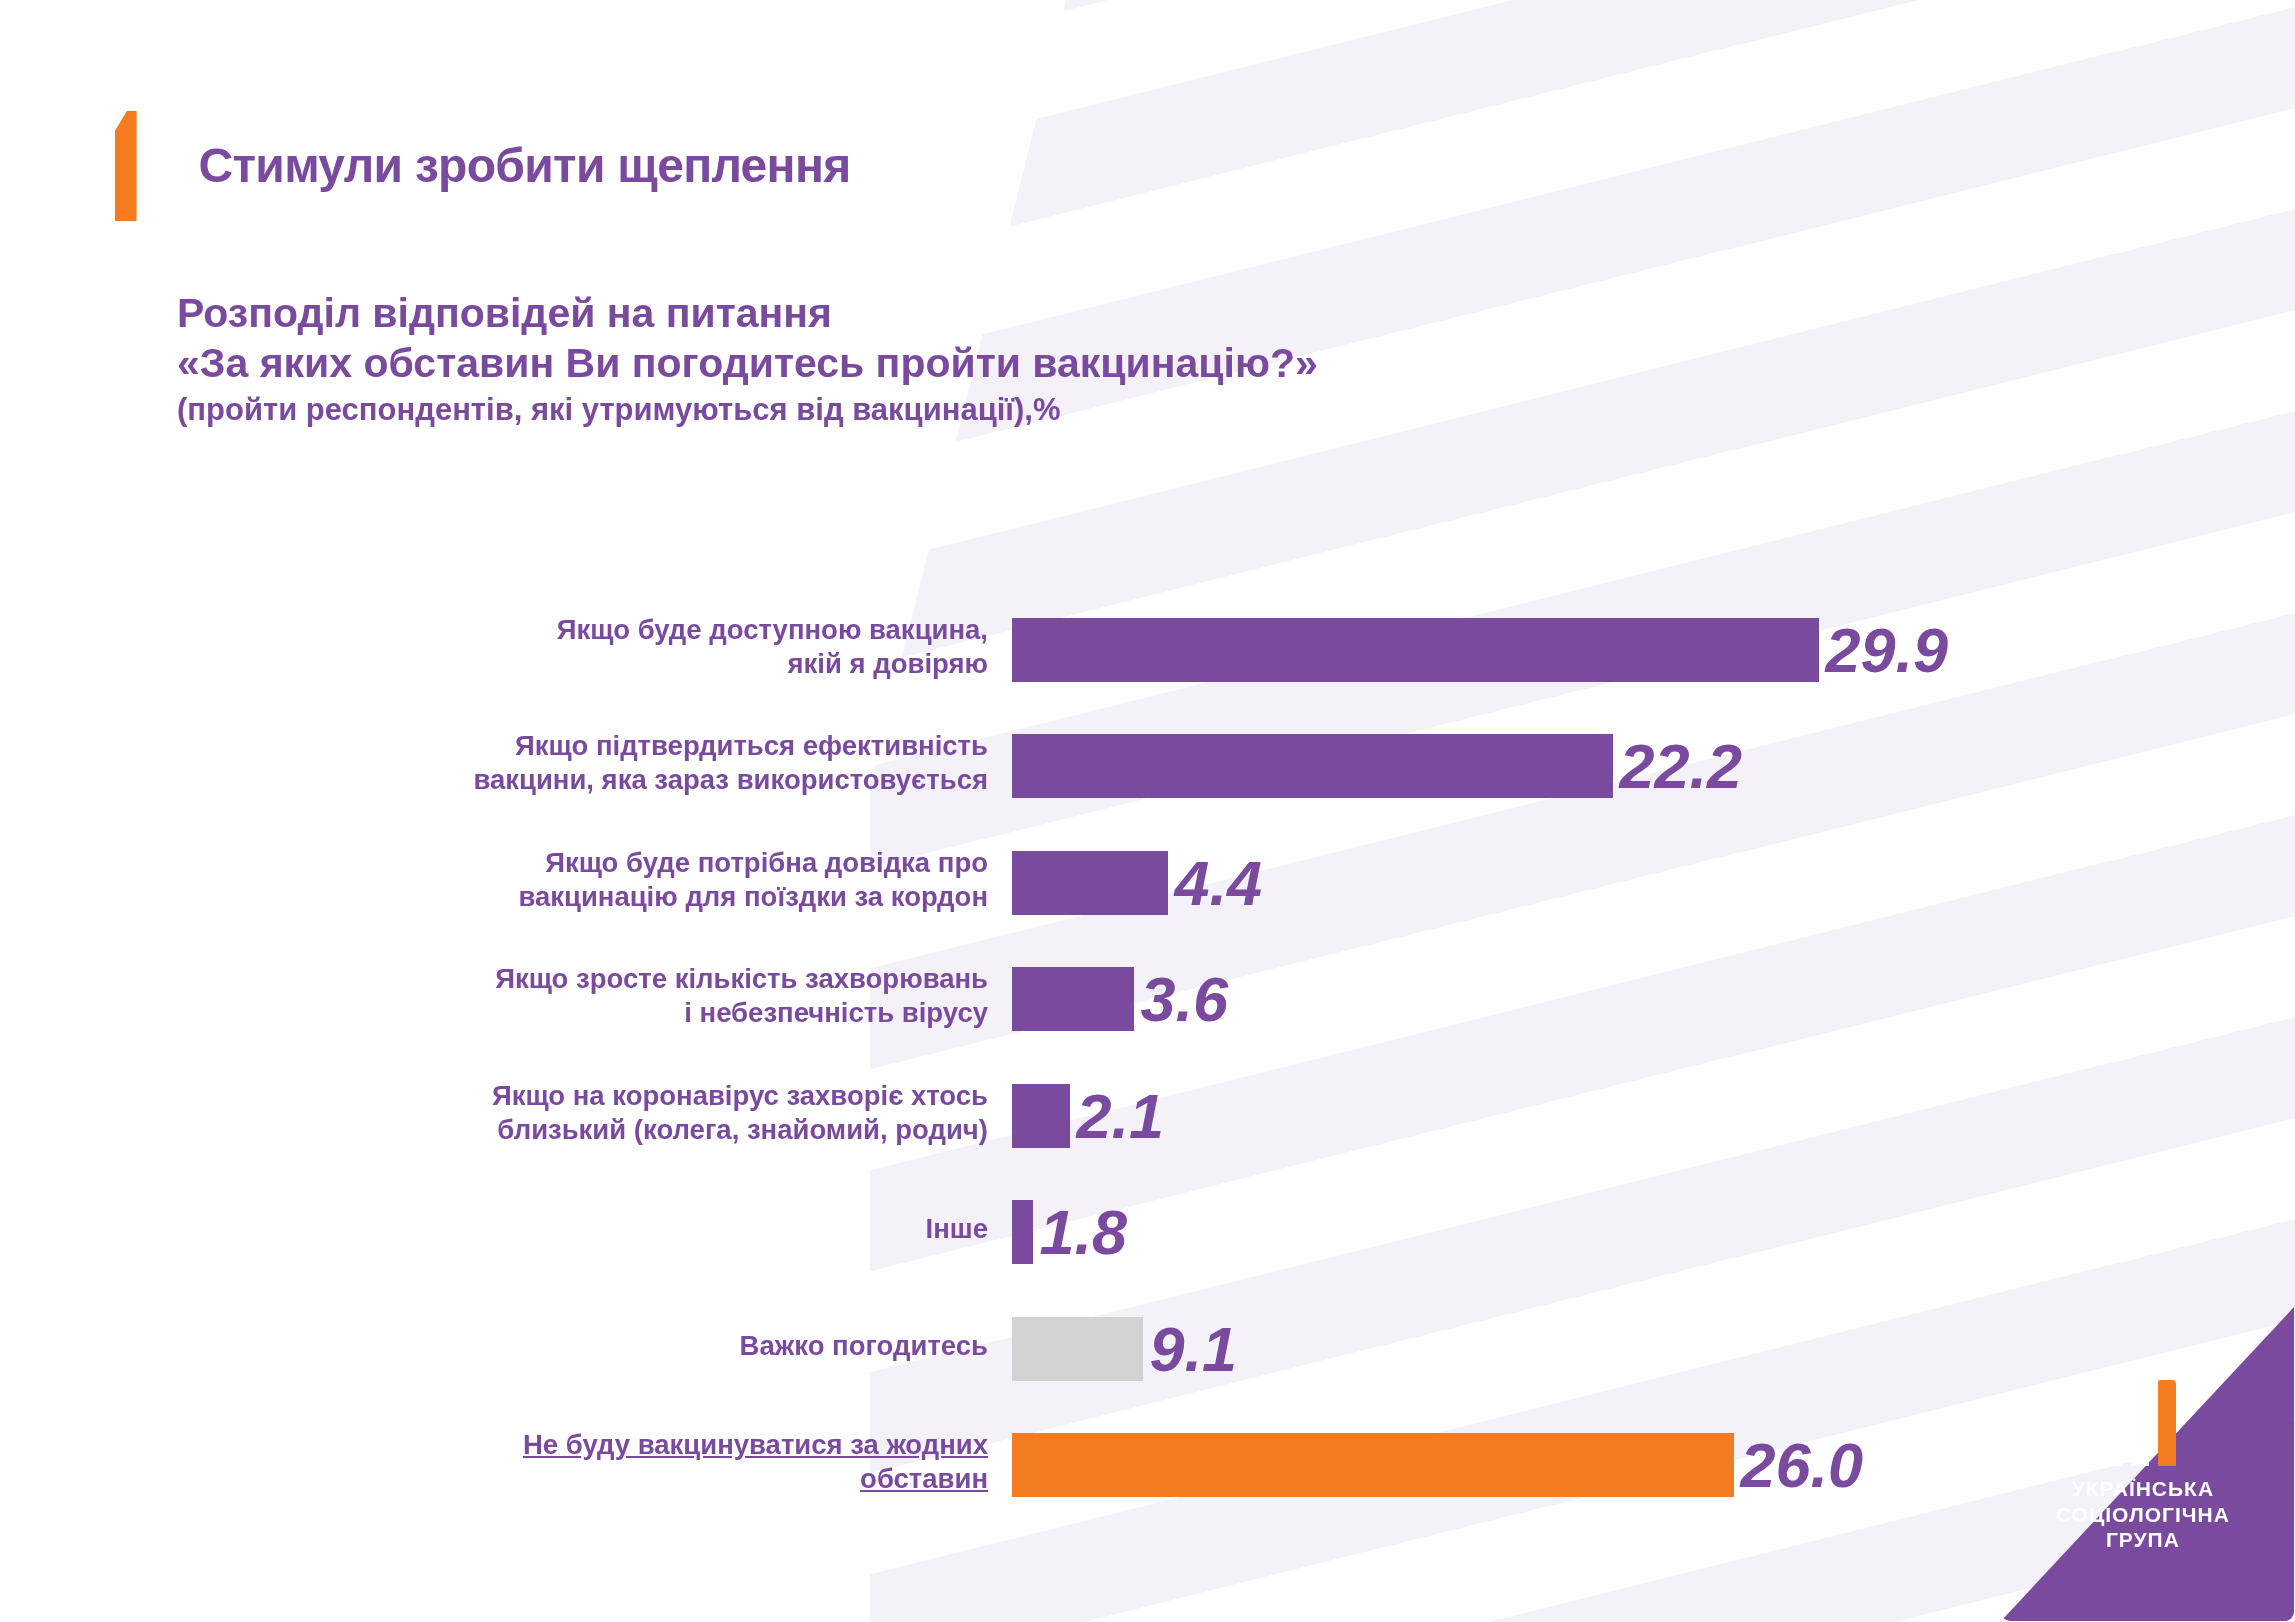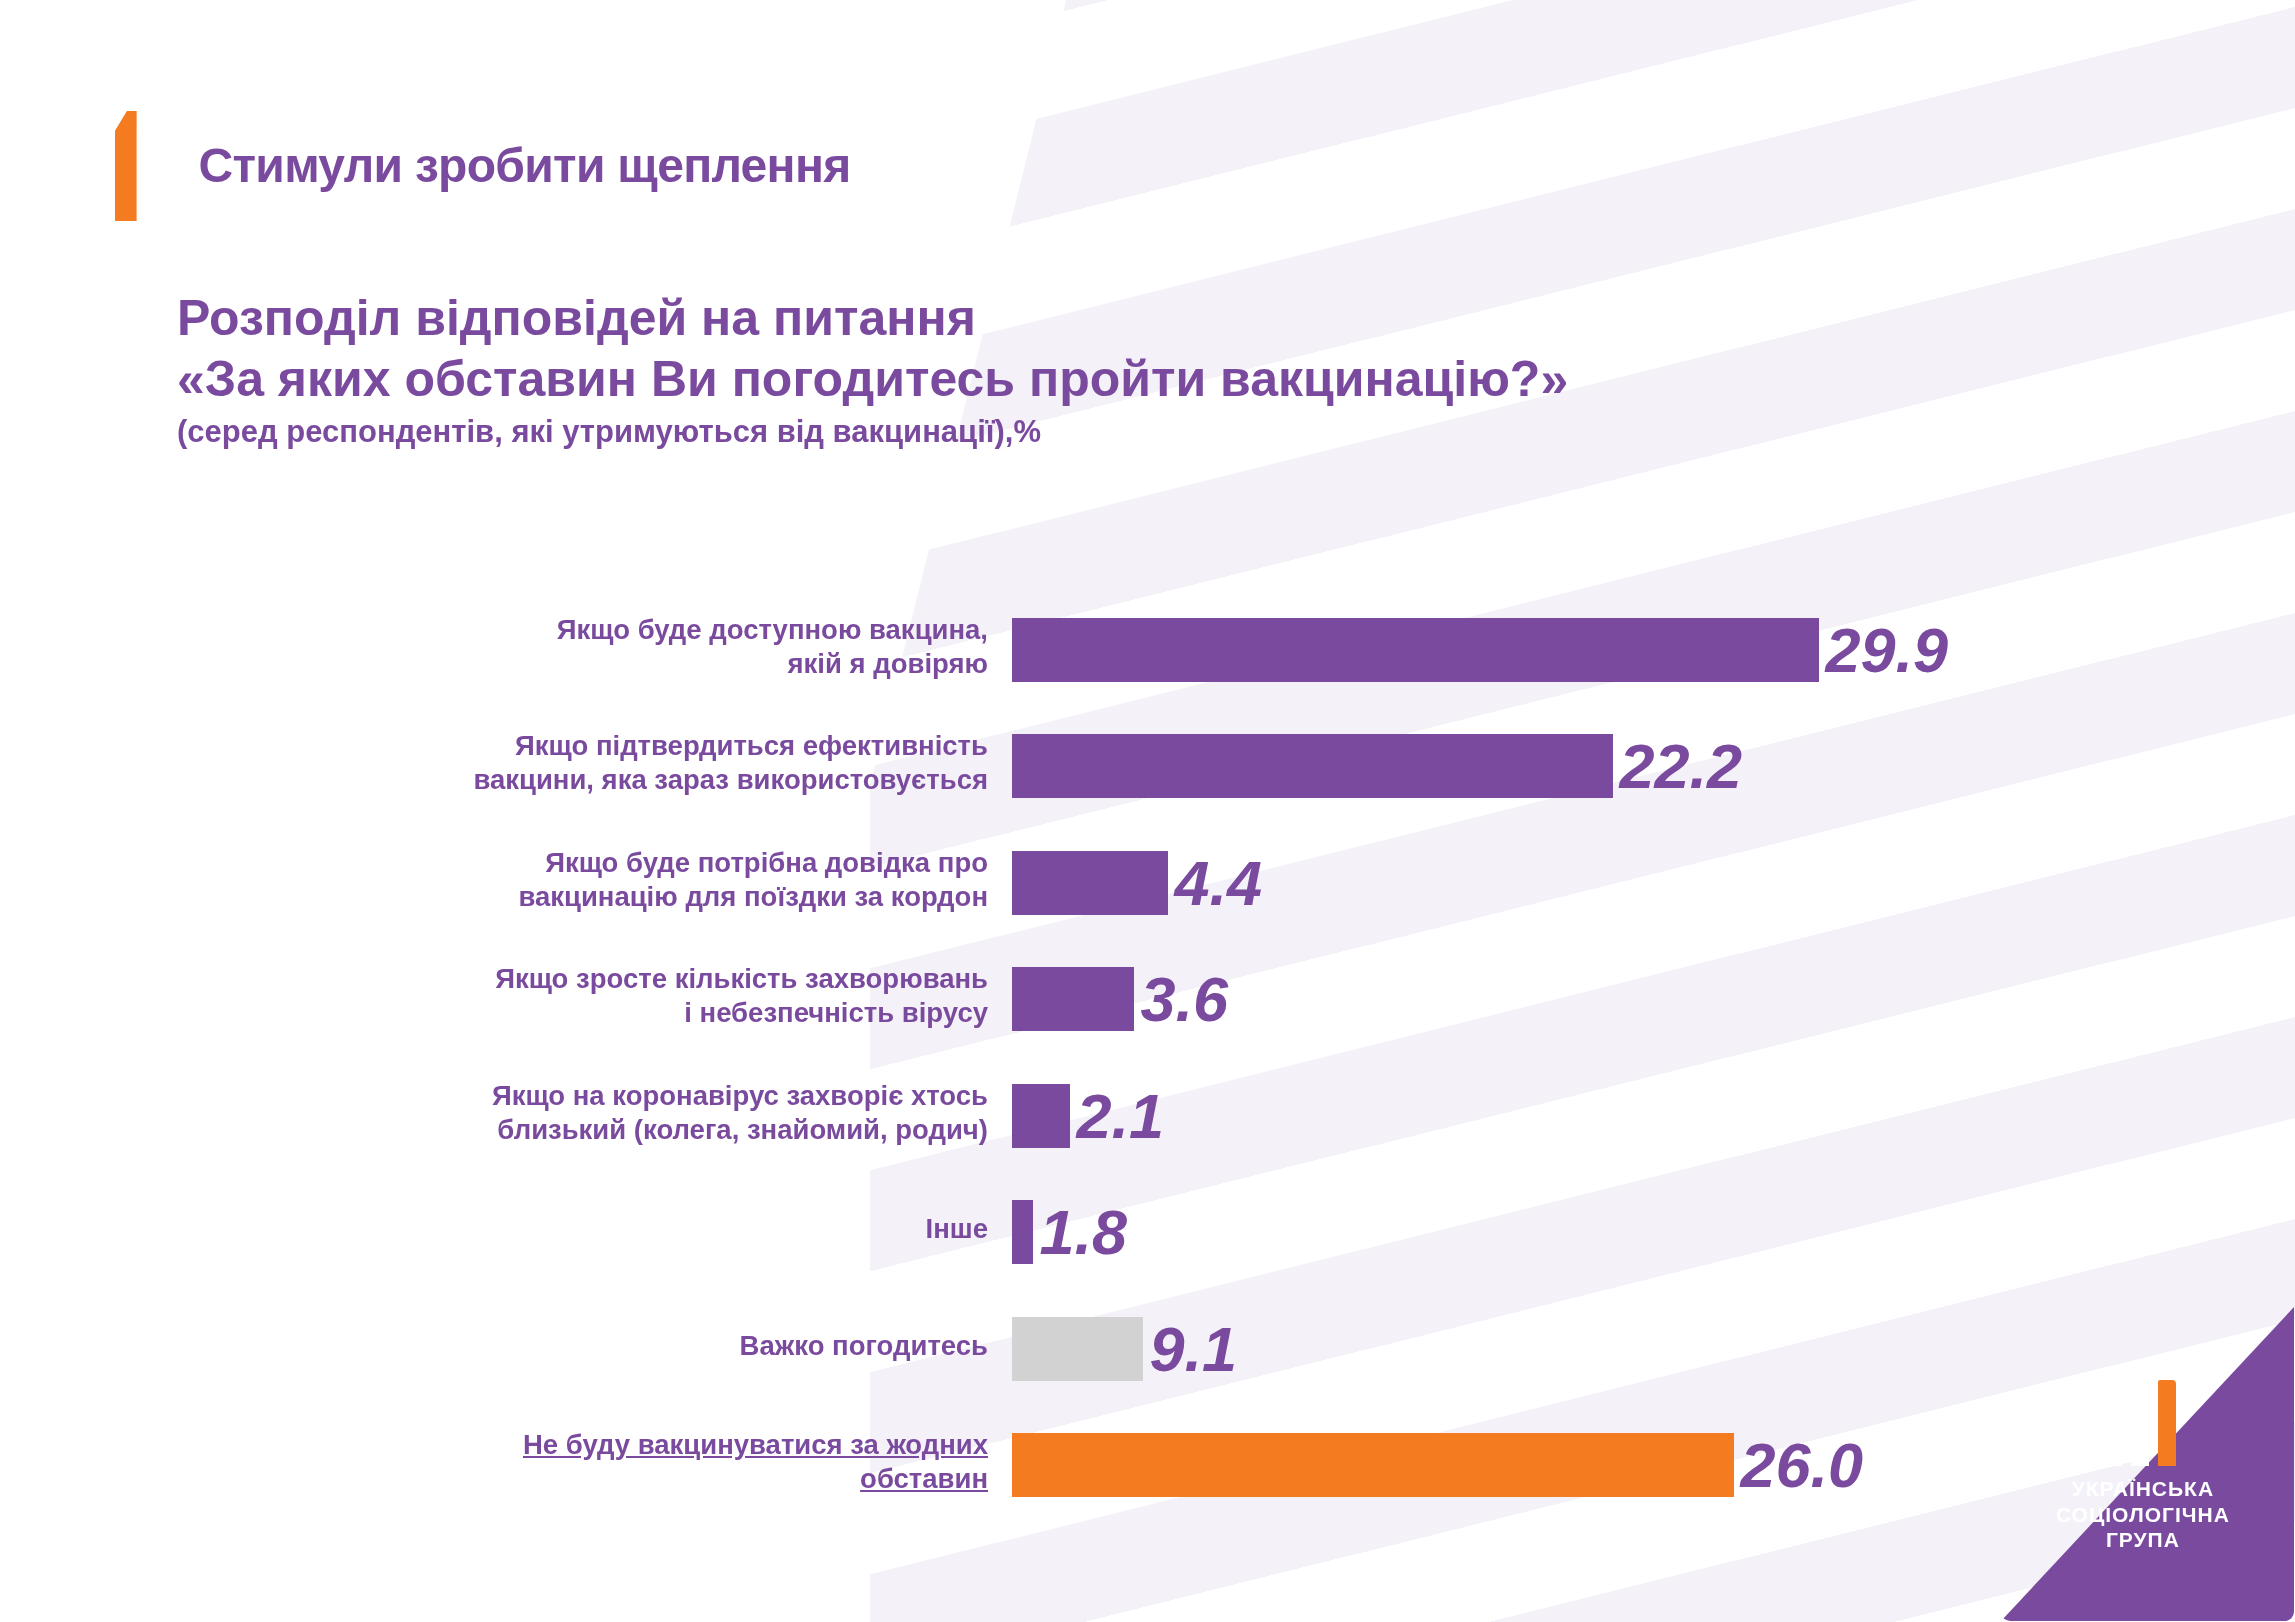--- a/index.html
+++ b/index.html
@@ -42,21 +42,21 @@
     clip-path:polygon(0 18%, 55% 0, 100% 0, 100% 100%, 0 100%);
     flex:0 0 auto;
   }
   #page-title{
     margin-left:62px;
     font-size:48px;font-weight:700;color:#7A4A9E;
     letter-spacing:-0.7px;white-space:nowrap;line-height:1;
   }
   #subtitle-block{position:absolute;left:177px;top:288px;}
   .subtitle-l1,.subtitle-l2{
-    font-size:50px;font-weight:700;color:#7A4A9E;
+    font-size:41px;font-weight:700;color:#7A4A9E;
     line-height:1.22;white-space:nowrap;
   }
   .subtitle-l3{
     font-size:31px;font-weight:700;color:#7A4A9E;
     line-height:1.25;white-space:nowrap;margin-top:2.6px;
   }
 
   
   #chart{position:absolute;left:0;top:592px;width:100%;}
   .bar-row{
@@ -115,21 +115,21 @@
 <div id="page">
 
   <div id="header">
     <div id="title-row">
       <div id="orange-tick"></div>
       <div id="page-title">Стимули зробити щеплення</div>
     </div>
     <div id="subtitle-block">
       <div class="subtitle-l1">Розподіл відповідей на питання</div>
       <div class="subtitle-l2">«За яких обставин Ви погодитесь пройти вакцинацію?»</div>
-      <div class="subtitle-l3">(серед респондентів, які утримуються від вакцинації),%</div>
+      <div class="subtitle-l3">(пройти респондентів, які утримуються від вакцинації),%</div>
     </div>
   </div>
 
   <div id="chart">
       <div class="bar-row" style="top: 0px;">
         <div class="cat-label" style="top: 21px;">
           <div>Якщо буде доступною вакцина,</div>
           <div>якій я довіряю</div>
         </div>
         <div class="bar-track">

